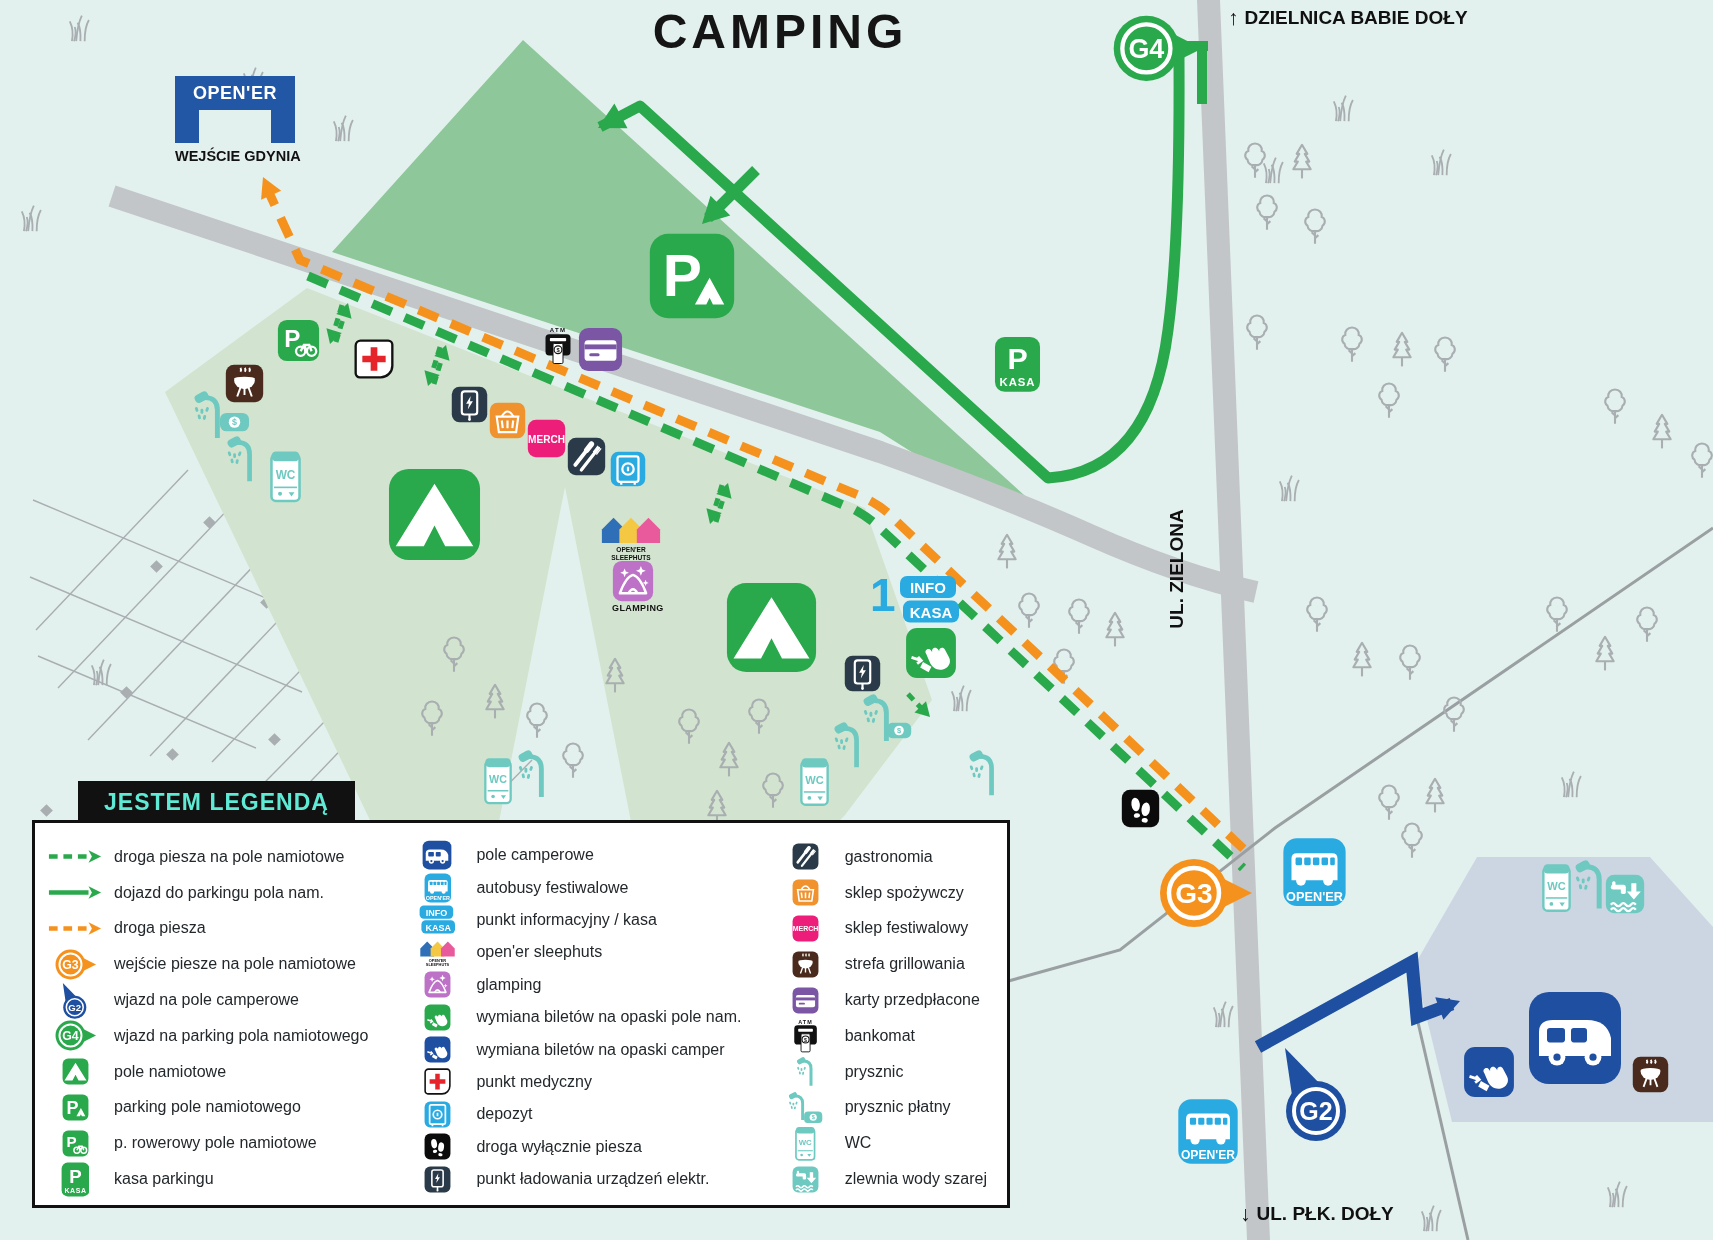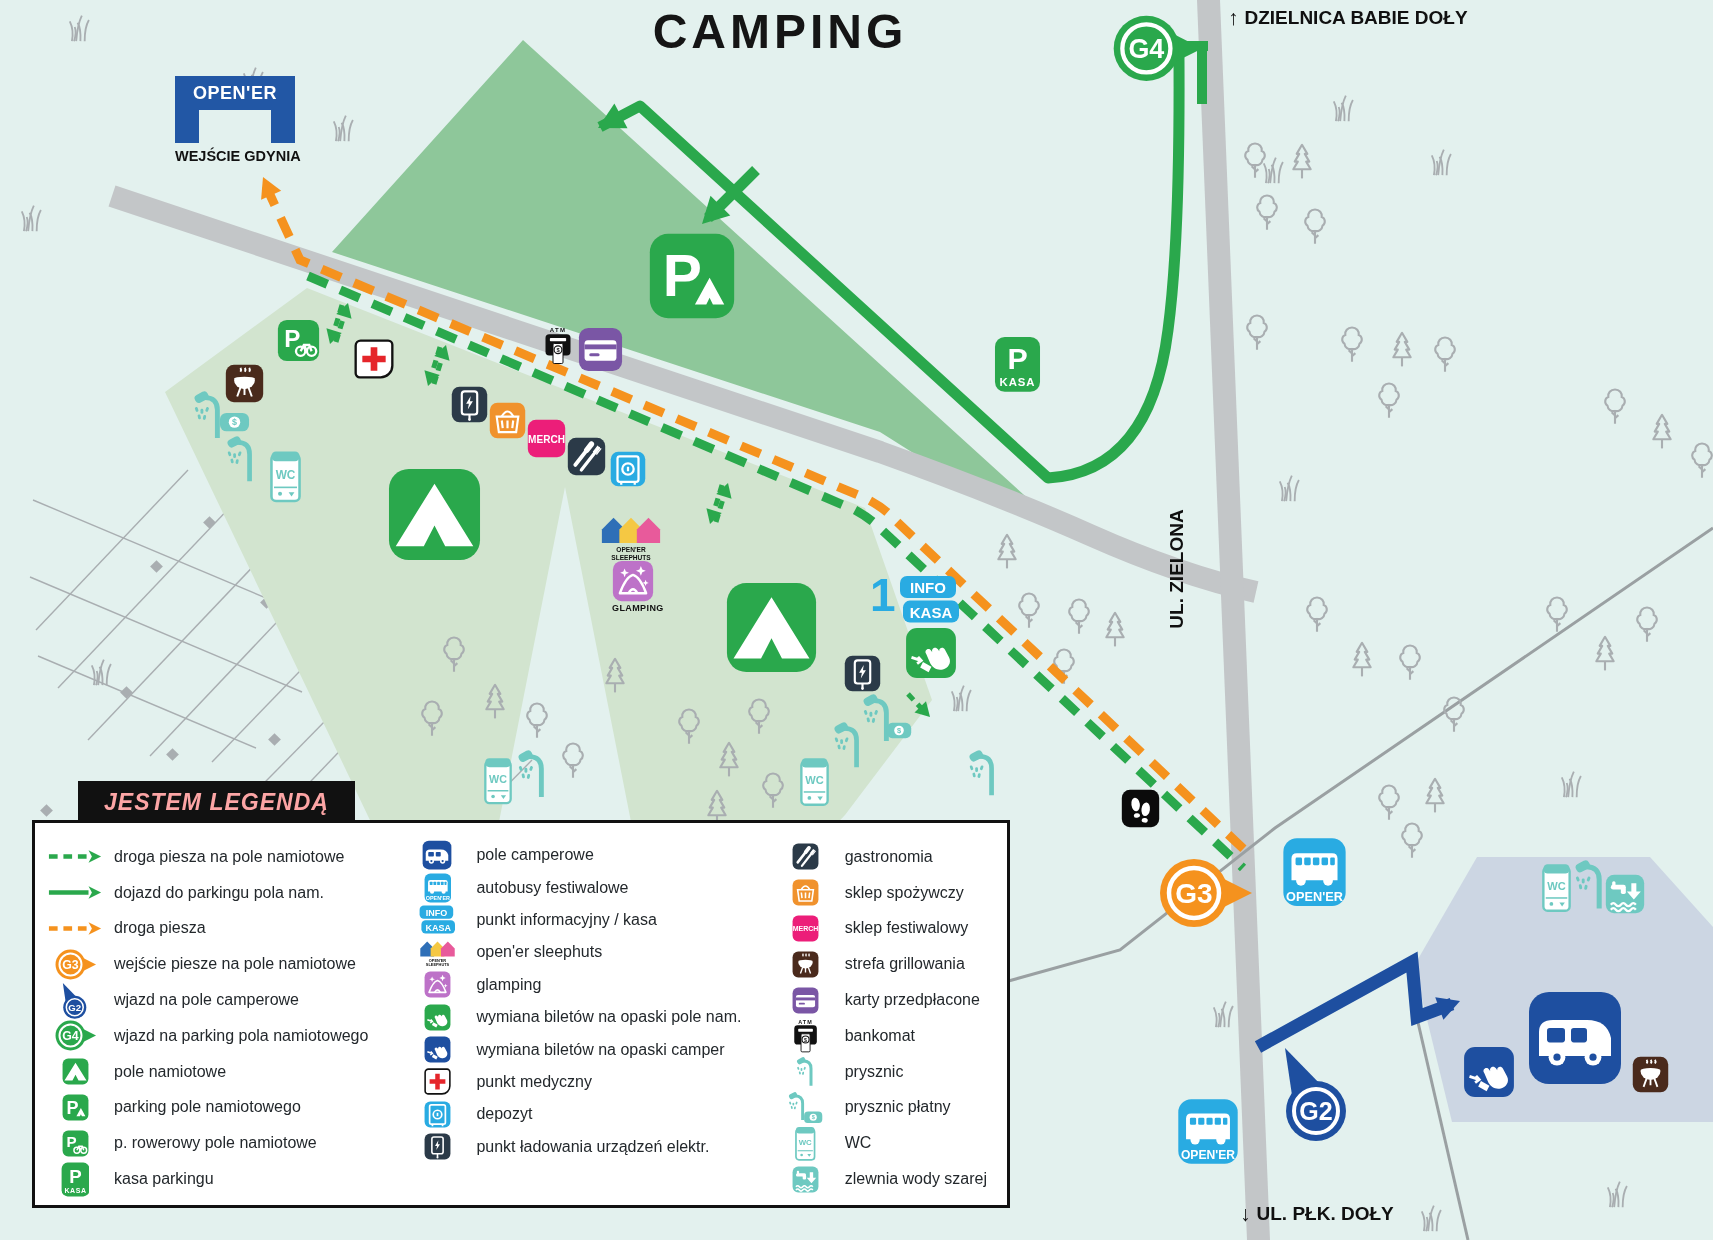--- a/index.html
+++ b/index.html
@@ -21,22 +21,22 @@
   .gate-legs{display:flex;justify-content:space-between;}
   .gate-legs .leg{width:24px;height:33px;background:#2257a5;}
   .gate-label{margin-top:5px;text-align:left;font-size:14.5px;font-weight:bold;color:#111;white-space:nowrap;}
   
   .st{position:absolute;font-weight:800;font-size:19px;color:#101010;white-space:nowrap;
       display:flex;align-items:center;gap:6px;}
   .st .ar{font-size:21px;}
   .st-zielona{left:1107px;top:558px;width:140px;justify-content:center;transform:rotate(-90deg);}
   .zone-num{left:870px;top:568px;font-size:46px;font-weight:800;color:#29abe2;}
   
-  .legend-tab{left:78px;top:781px;height:42px;padding:0 26px;background:#111;color:#fca5a5;
-              display:flex;align-items:center;font-size:23px;font-weight:bold;letter-spacing:1px;z-index:6;font-style:italic;}
+  .legend-tab{left:78px;top:781px;height:42px;padding:0 26px;background:#111;color:#5eead4;
+              display:flex;align-items:center;font-size:23px;font-weight:bold;letter-spacing:1px;z-index:6;}
   .legend{left:32px;top:820px;width:978px;height:388px;background:#fff;border:3px solid #111;
           box-sizing:border-box;display:flex;padding:16px 20px 6px 12px;z-index:5;}
   .lg-col{display:flex;flex-direction:column;}
   #lgc0{width:366px;} #lgc1{width:372px;} #lgc2{flex:1;}
   .lg-row{display:flex;align-items:center;gap:11px;}
   #lgc0 .lg-row{height:35.8px;} #lgc1 .lg-row{height:32.4px;} #lgc2 .lg-row{height:35.8px;}
   .lg-ic{width:56px;min-width:56px;display:flex;align-items:center;justify-content:center;}
   .lg-ic svg{height:27px;width:auto;display:block;}
   .lg-ic.t-arrow-dashed-green svg,.lg-ic.t-arrow-solid-green svg,.lg-ic.t-arrow-dashed-orange svg{height:17px;}
   .lg-ic.t-gate-g3 svg,.lg-ic.t-gate-g4 svg{height:37px;} .lg-ic.t-gate-g2 svg{height:40px;}
@@ -906,20 +906,34 @@
                 <rect x="5" y="3.5" width="14" height="17" rx="1.5"></rect>
      <circle cx="12" cy="12" r="3.8"></circle>
                 <path d="M12 10.5 v3"></path>
                 <path d="M7.5 20.5 v2 M16.5 20.5 v2"></path>
               </g>
             </svg>
           </span>
           <span class="lg-lb">depozyt</span>
         </div>
         <div class="lg-row">
+          <span class="lg-ic t-footprints">
+            <svg viewBox="0 0 24 24">
+              <rect x="0.5" y="0.5" width="23" height="23" rx="5" fill="#0b0b0b"></rect>
+              <g fill="#fff">
+                <ellipse cx="9" cy="9.5" rx="2.6" ry="4.2" transform="rotate(-8 9 9.5)"></ellipse>
+     <ellipse cx="9.8" cy="16.3" rx="1.9" ry="1.4" transform="rotate(-8 9.8 16.3)"></ellipse>
+     <ellipse cx="15.2" cy="12.5" rx="2.6" ry="4.2" transform="rotate(8 15.2 12.5)"></ellipse>
+     <ellipse cx="14.6" cy="19.3" rx="1.9" ry="1.4" transform="rotate(8 14.6 19.3)"></ellipse>
+              </g>
+            </svg>
+          </span>
+          <span class="lg-lb">droga wyłącznie piesza</span>
+        </div>
+        <div class="lg-row">
           <span class="lg-ic t-charging">
             <svg viewBox="0 0 24 24">
               <rect x="0.5" y="0.5" width="23" height="23" rx="5" fill="#2b3a48"></rect>
               <g stroke="#fff" stroke-width="1.4" fill="none">
                 <rect x="7" y="3.5" width="10" height="15" rx="1.8"></rect>
      <path d="M12 18.5 V21.5"></path>
               </g>
               <circle cx="12" cy="21.8" r="0.9" fill="#fff"></circle>
      <path d="M12.8 6.5 L9.8 11.5 H11.6 L10.9 15.2 L14.2 9.9 H12.3 Z" fill="#fff"></path>
             </svg>

